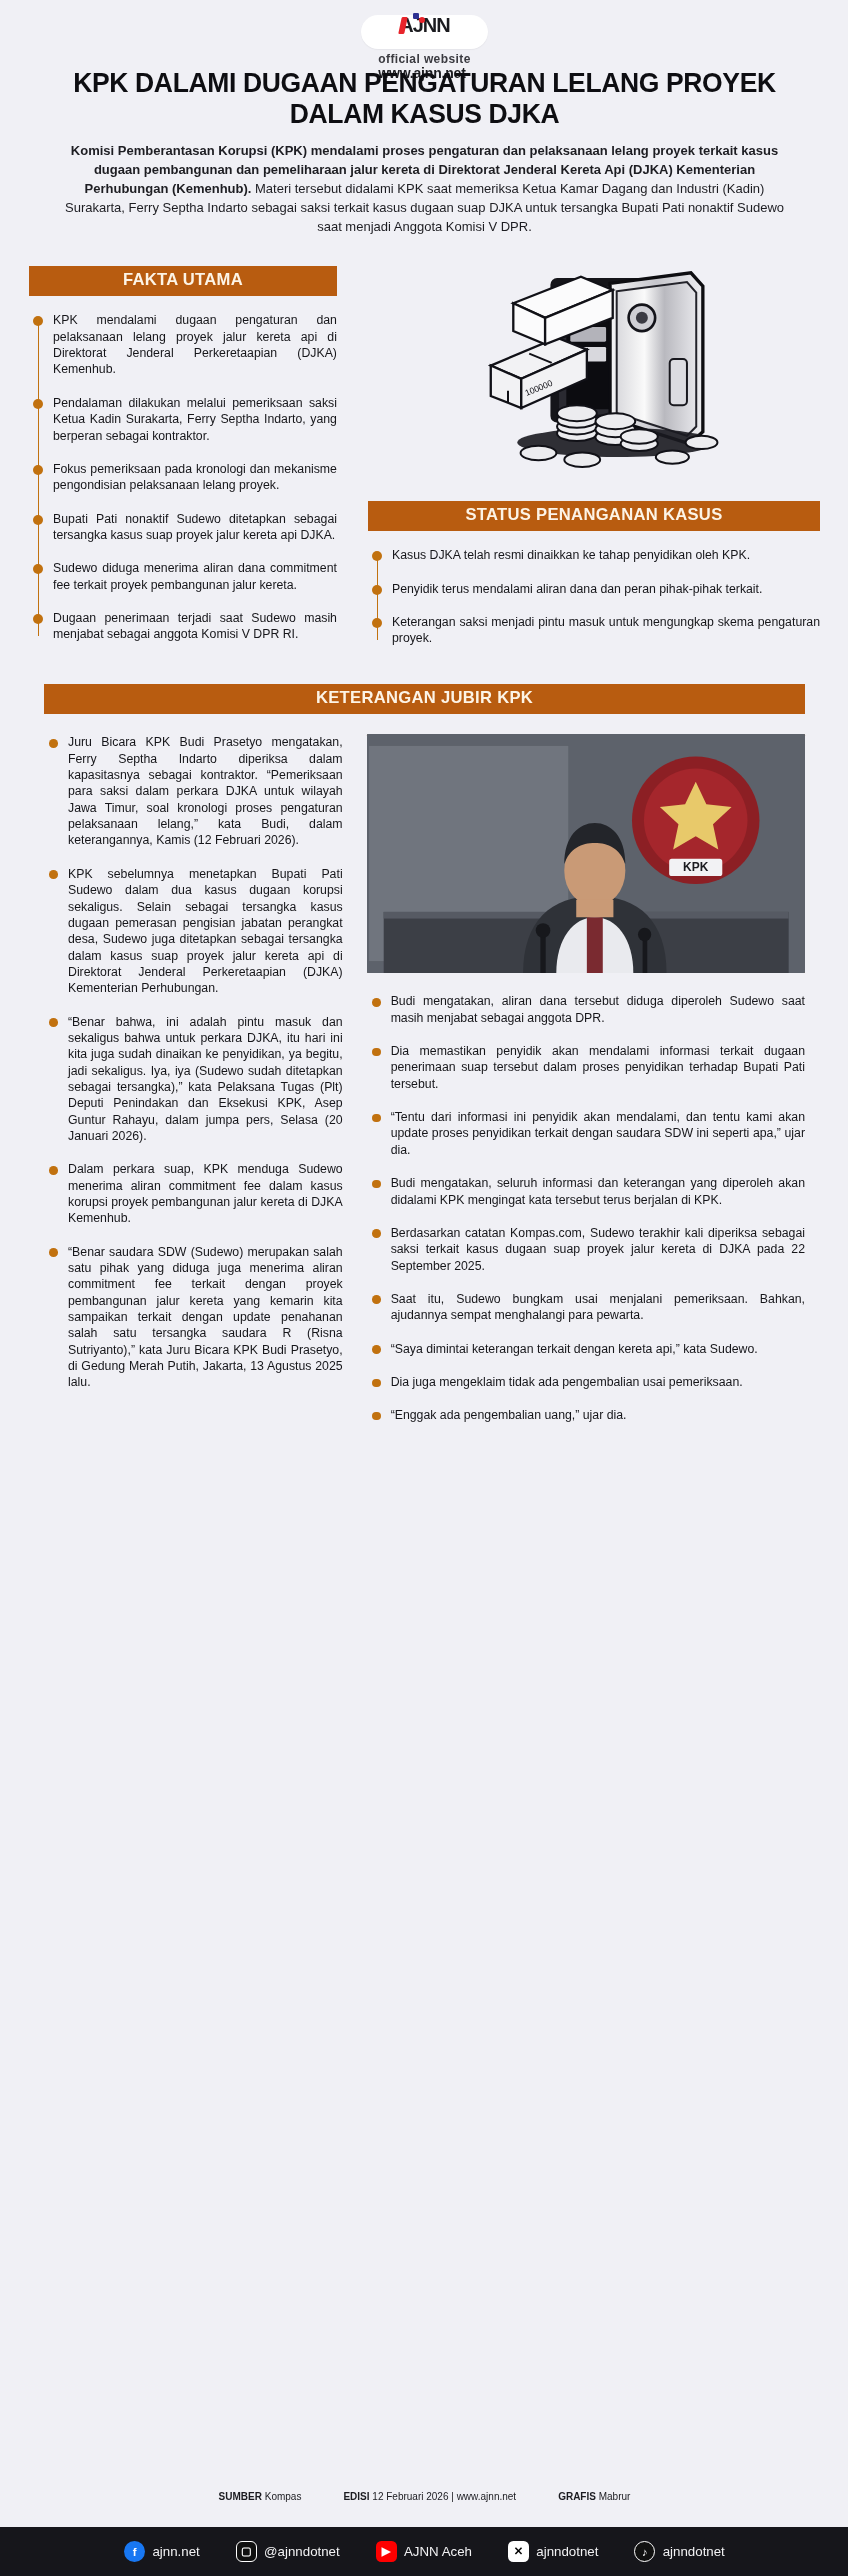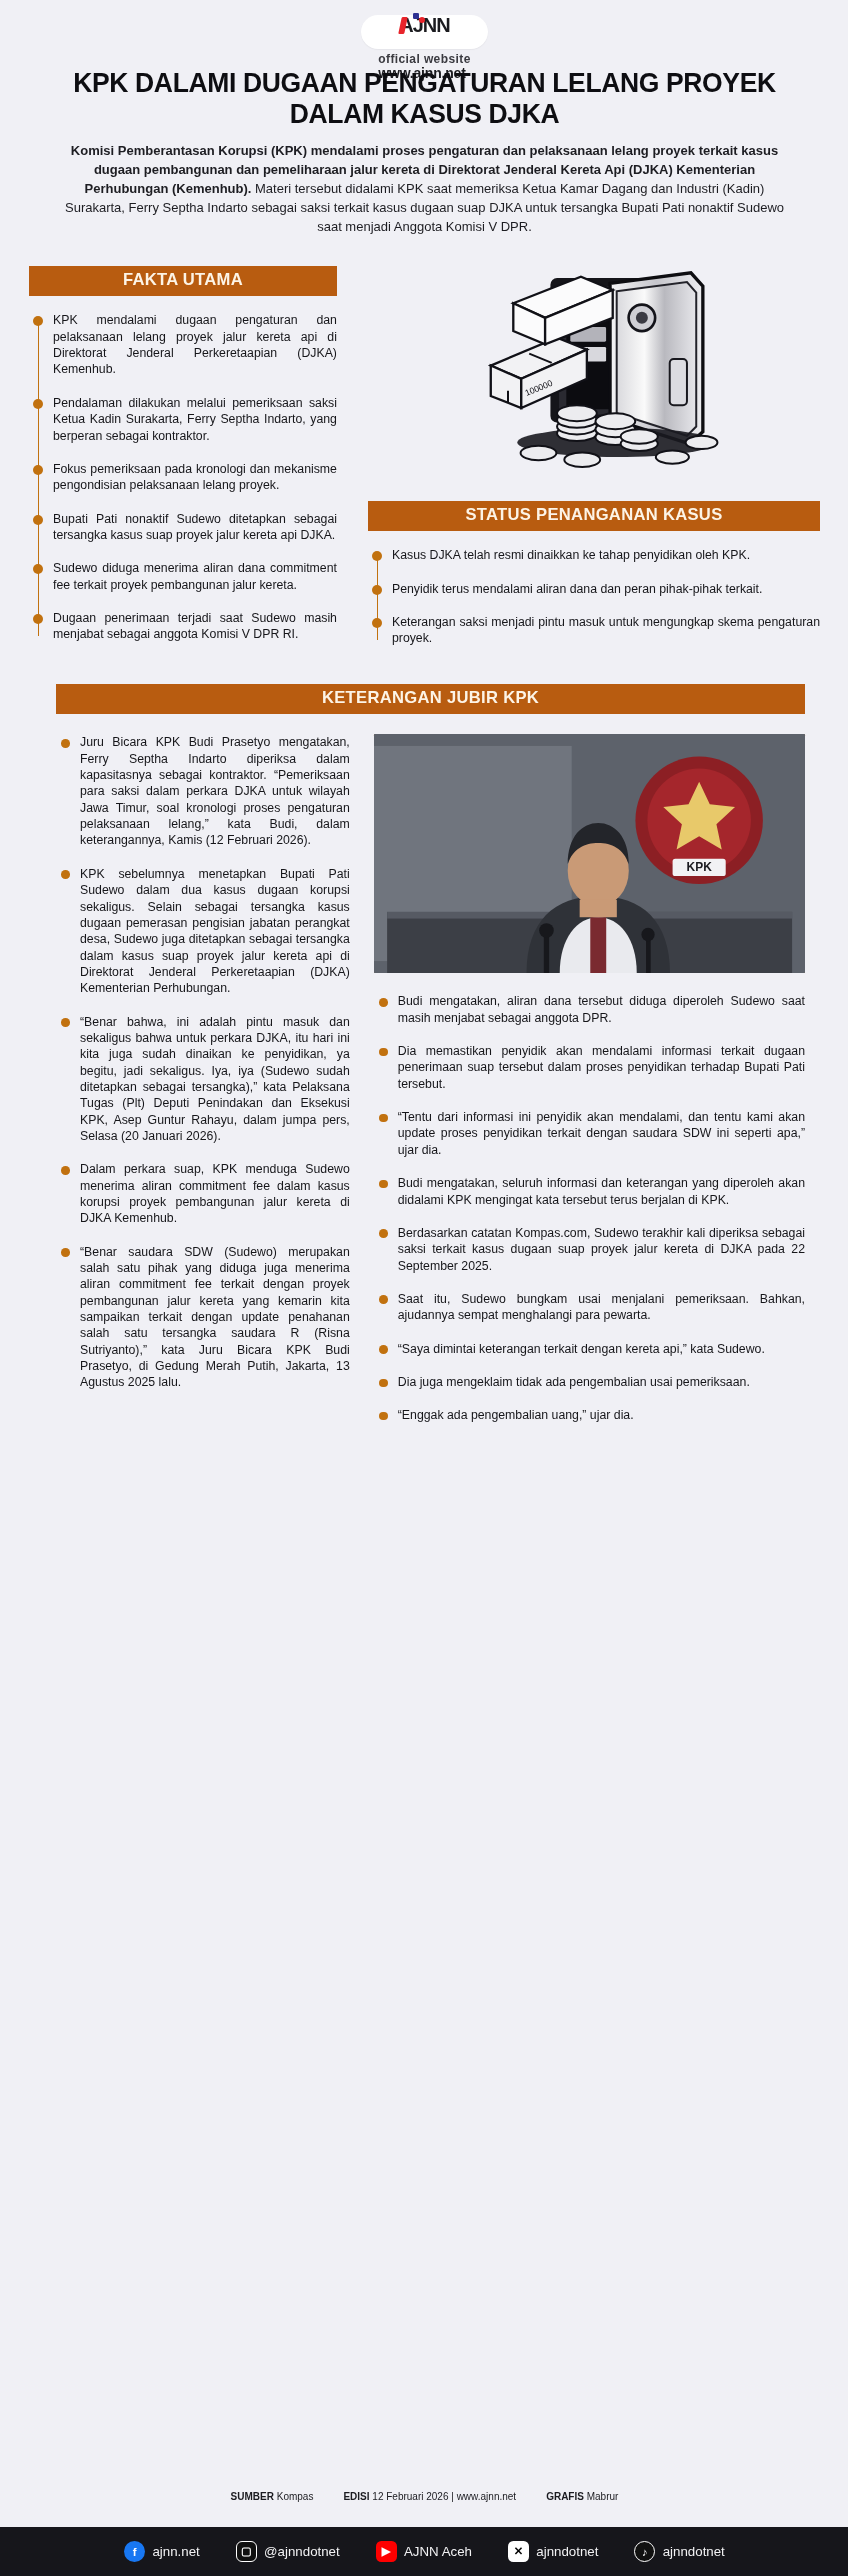--- a/index.html
+++ b/index.html
@@ -124,38 +124,38 @@
     display: flex;
     width: 849px;
     padding: 0 29px;
     gap: 31px;
   }
   .col-left-top { width: 312px; }
   .col-right-top { width: 458px; display: flex; flex-direction: column; }
 
   .safe-art { width: 100%; display: flex; justify-content: center; margin-bottom: 16px; }
 
-  .jubir-wrap { margin-top: 37px; padding: 0 44px; margin-left: 12px; }
+  .jubir-wrap { margin-top: 37px; padding: 0 44px; }
   .jubir-body {
     margin-top: 20px;
     display: flex;
     gap: 24px;
   }
   .jubir-left { width: 312px; }
   .jubir-right { width: 458px; }
   .photo {
     width: 100%; height: 239px; margin-bottom: 20px;
     border-radius: 1.3px; overflow: hidden; position: relative;
     background: #a16207;
   }
 
   
   .credits {
     position: absolute; left: 0; right: 0; bottom: 74px;
-    display: flex; justify-content: center; gap: 30px;
+    display: flex; justify-content: center; gap: 42px;
     font-size: 10px; color: #1b1b20;
   }
   .credits b { font-weight: 800; }
   .socialbar {
     position: absolute; left: 0; right: 0; bottom: 0; height: 49px;
     background: #16161b;
     display: flex; align-items: center; justify-content: center; gap: 36px;
   }
   .social {
     display: flex; align-items: center; gap: 7.3px;

